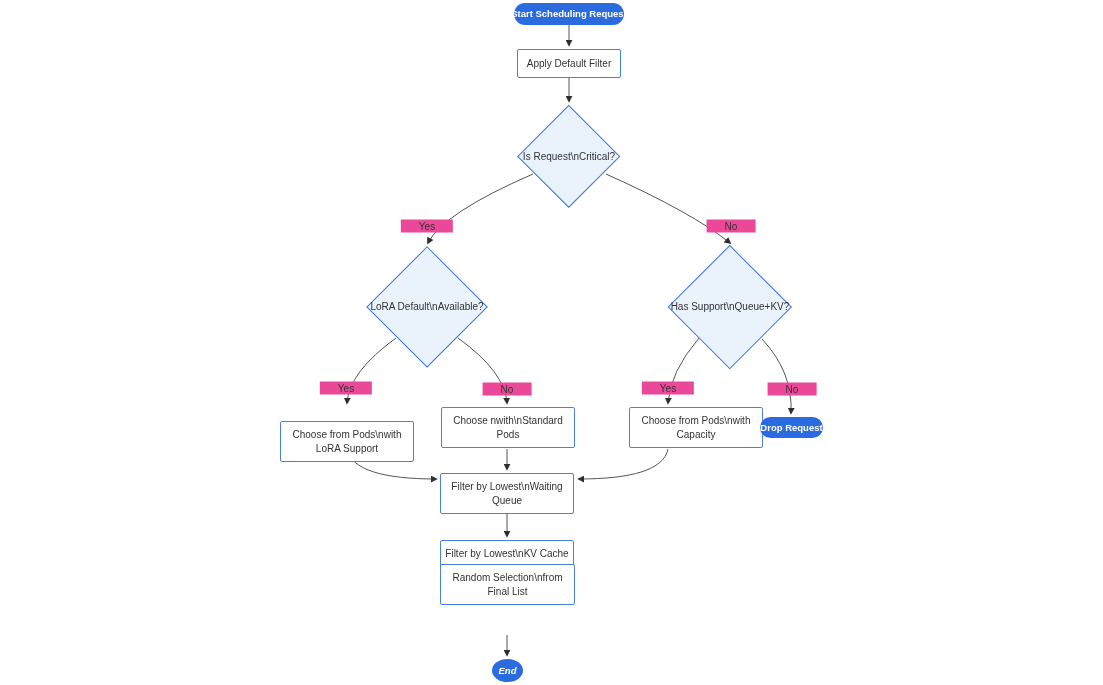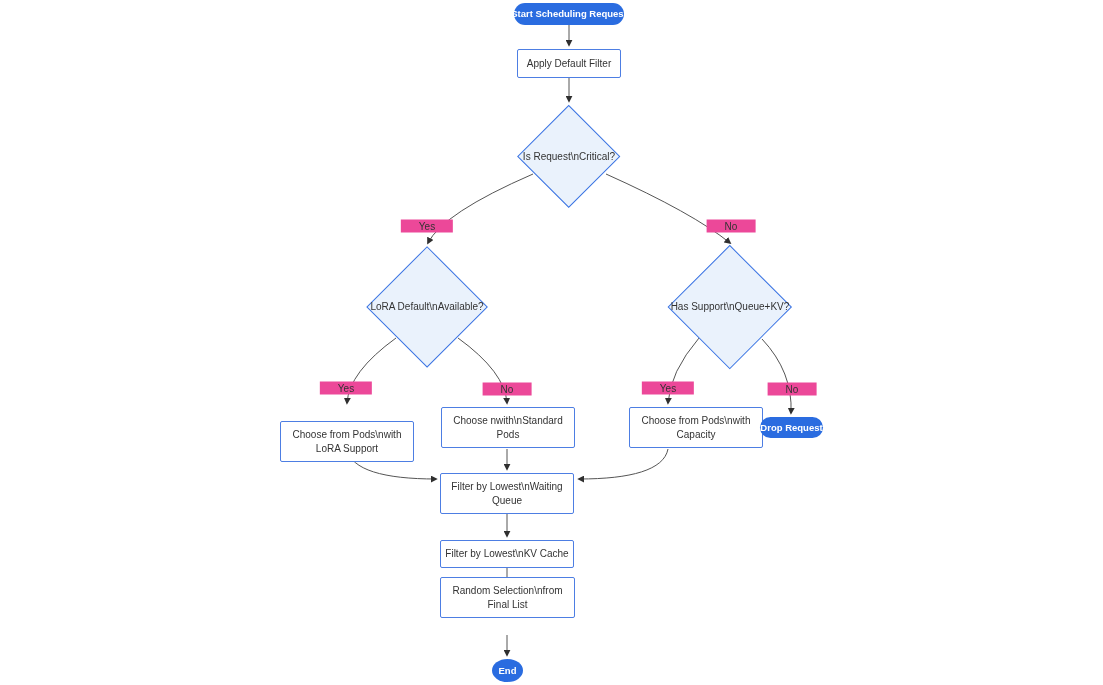--- a/index.html
+++ b/index.html
@@ -34,21 +34,21 @@
     padding: 2px 3px;
   }
   .pill-node {
     background: #2a6ce0;
     color: #ffffff;
     font-weight: bold;
     font-size: 9.5px;
     border-radius: 12px;
     white-space: nowrap;
   }
-  .end-node { border-radius: 50%; }
+  .end-node { border-radius: 50%; font-style: italic; }
   .decision { background: transparent; }
   .diamond-shape {
     position: absolute;
     left: 14.7%; top: 14.7%; right: 14.7%; bottom: 14.7%;
     transform: rotate(45deg);
     background: #eaf2fc;
     border: 1.5px solid #3a73e3;
   }
   .diamond-label {
     position: relative;
@@ -135,21 +135,21 @@
   </div>
 
   <div class="node rect-node" style="left:440px; top:540px; width:134px; height:28px;">
     <span>Filter by Lowest\nKV Cache</span>
   </div>
 
   <div class="node rect-node" style="left:440px; top:473px; width:134px; height:41px;">
     <span>Filter by Lowest\nWaiting Queue</span>
   </div>
 
-  <div class="node rect-node" style="left:440px; top:577px; width:135px; height:41px;">
+  <div class="node rect-node" style="left:440px; top:564px; width:135px; height:41px;">
     <span>Random Selection\nfrom Final List</span>
   </div>
 
   <div class="node pill-node end-node" style="left:492px; top:659px; width:31px; height:23px;">
     <span>End</span>
   </div>
 
   <span class="edge-label" style="left:427px; top:226px;">Yes</span>
   <span class="edge-label" style="left:731px; top:226px;">No</span>
   <span class="edge-label" style="left:346px; top:388px;">Yes</span>

